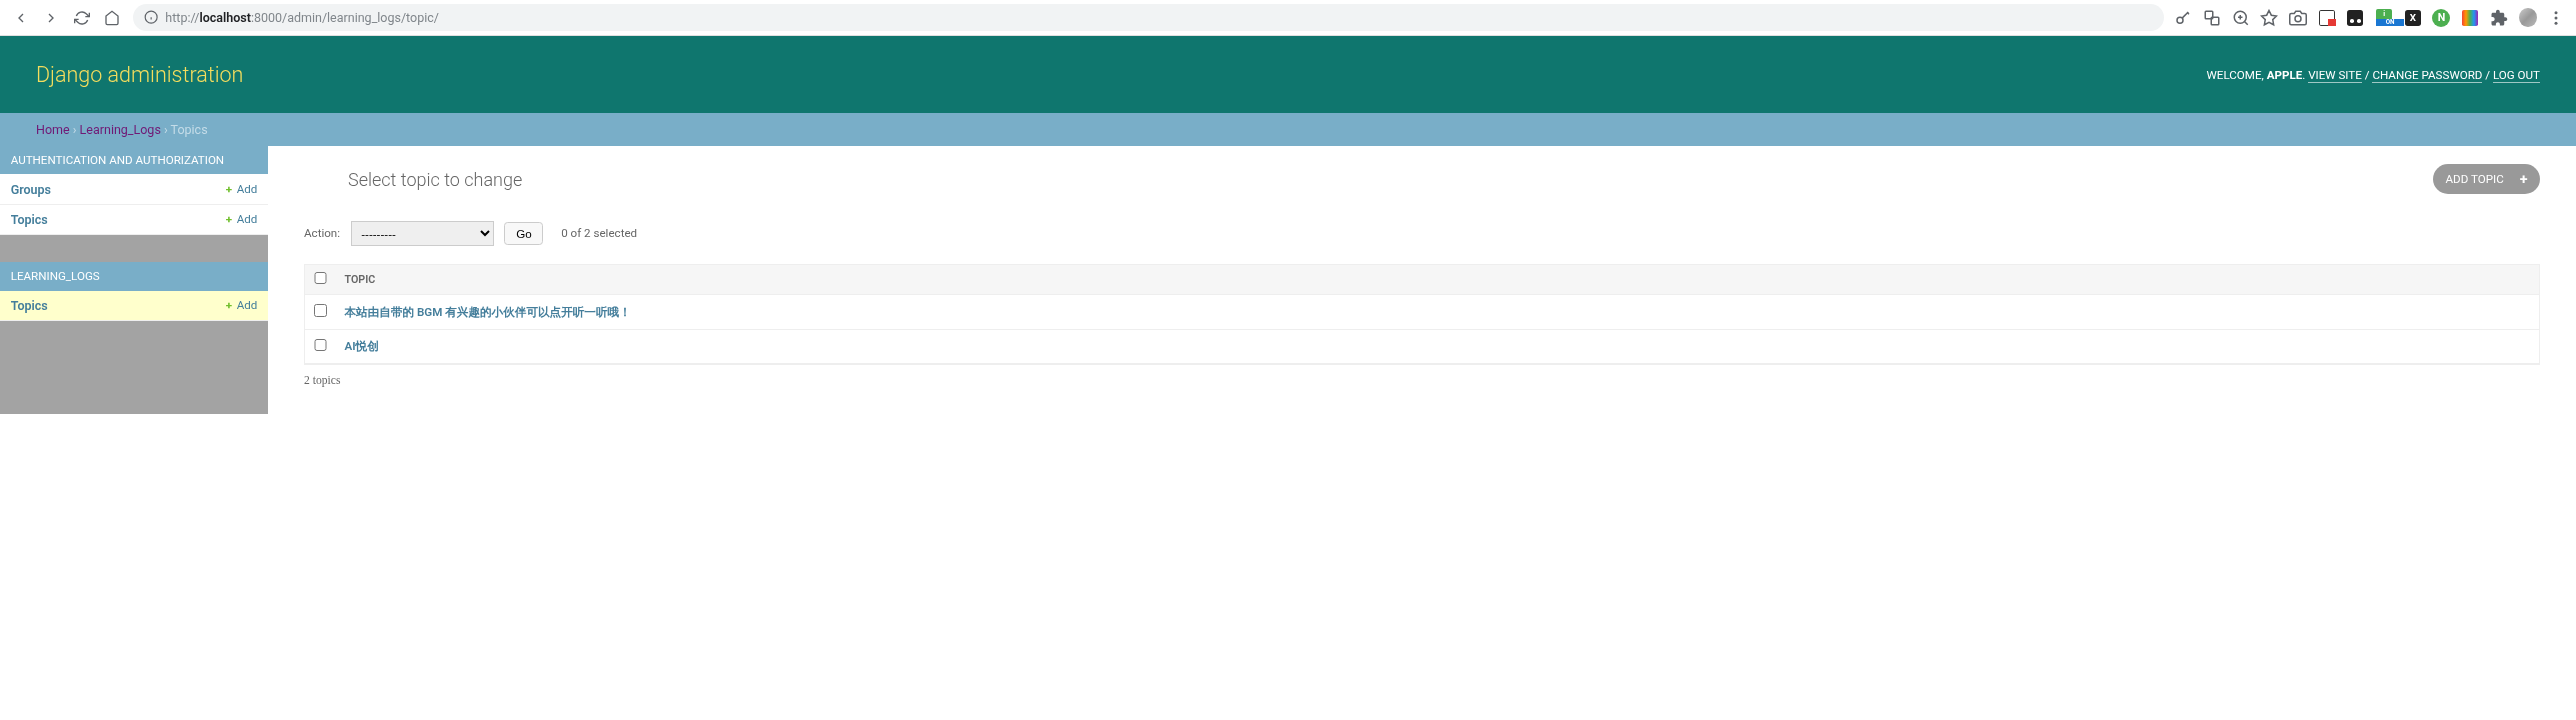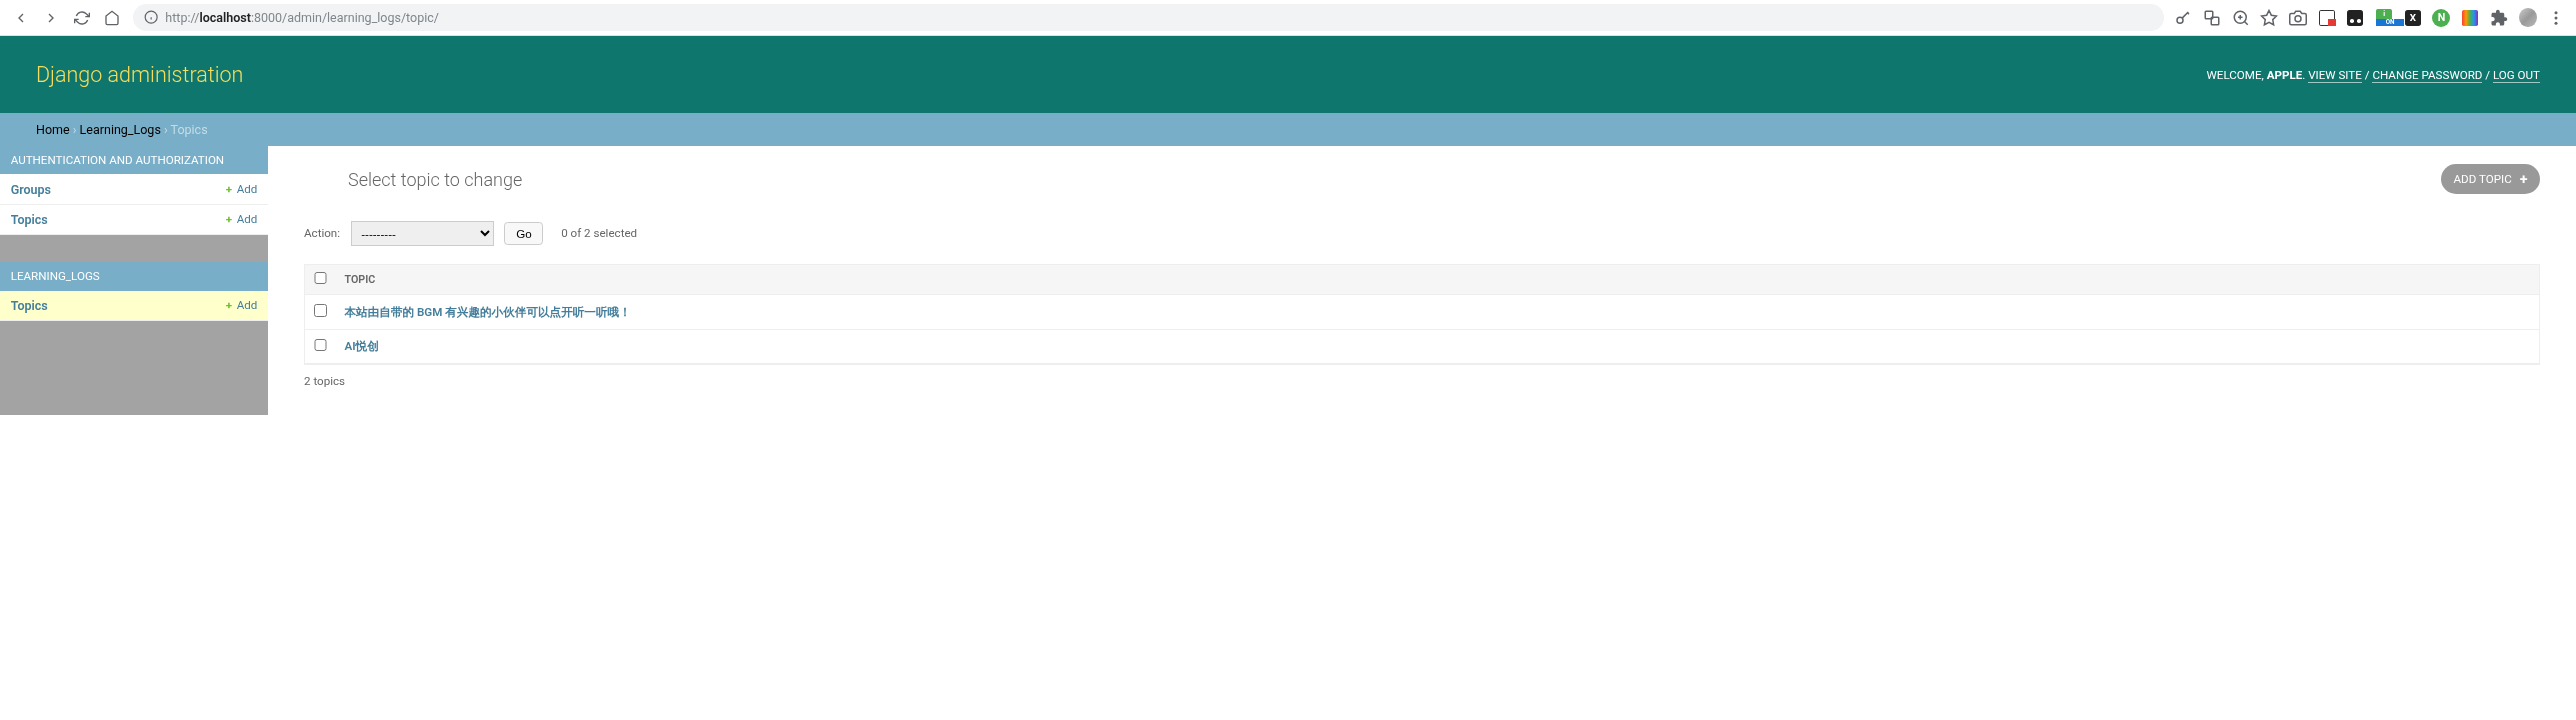--- a/index.html
+++ b/index.html
@@ -21,21 +21,21 @@
     
     
     .django-header { background: #0f766e; color: #fff; padding: 26px 36px; display: flex; justify-content: space-between; align-items: center; }
     .branding { font-size: 21.5px; font-weight: 300; color: #f5dd5d; }
     .user-tools { font-size: 11.6px; color: #fff; }
     .user-tools a { color: #fff; text-decoration: none; border-bottom: 0.9px solid rgba(255,255,255,0.6); }
     .user-tools strong { font-weight: bold; }
     
     
     .breadcrumbs { background: #79aec8; padding: 9px 36px; color: #c4dce8; font-size: 12.5px; }
-    .breadcrumbs a { color: #000000; text-decoration: none; }
+    .breadcrumbs a { color: #701a75; text-decoration: none; }
     
     
     .main { display: flex; }
     .sidebar { width: 268px; background: #a3a3a3; padding: 0; }
     .content { flex: 1; padding: 18px 36px; }
     
     
     .module { margin-bottom: 27px; background: #fff; }
     .module h2 { background: #79aec8; color: #fff; font-size: 11.6px; font-weight: 400; padding: 7.2px 10.7px; text-transform: uppercase; }
     .module table { width: 100%; border-collapse: collapse; }
@@ -44,41 +44,41 @@
     .module th { text-align: left; padding: 7.2px 10.7px; font-size: 12.5px; font-weight: 600; }
     .module th a { color: #447e9b; text-decoration: none; }
     .module td { text-align: right; padding: 7.2px 10.7px; font-size: 11.6px; white-space: nowrap; }
     .module td a { color: #447e9b; text-decoration: none; }
     .addlink { color: #70bf2b; }
     .addlink-plus { color: #70bf2b; font-weight: bold; margin-right: 1.8px; }
     
     
     .content-header { display: flex; justify-content: space-between; align-items: center; margin-bottom: 18px; margin-left: 44px; }
     .content-header h1 { font-size: 18px; font-weight: 300; color: #666; }
-    .add-btn { background: #999; color: #fff; padding: 7.2px 12.5px; border-radius: 18px; text-decoration: none; font-size: 11.6px; text-transform: uppercase; display: flex; align-items: center; gap: 8px; font-weight: 400; }
+    .add-btn { background: #999; color: #fff; padding: 7.2px 12.5px; border-radius: 18px; text-decoration: none; font-size: 11.6px; text-transform: uppercase; display: flex; align-items: center; gap: 16px; font-weight: 400; }
     .add-btn-plus { font-size: 14.3px; font-weight: bold; }
     
     
     .actions { display: flex; align-items: center; gap: 10.7px; padding: 9px 0; margin-bottom: 9px; font-size: 11.6px; }
     .actions label { color: #666; }
     .actions select { padding: 3.6px 5.4px; font-size: 11.6px; border: 0.9px solid #ccc; min-width: 143px; }
     .actions button { padding: 3.6px 10.7px; font-size: 11.6px; border: 0.9px solid #ccc; background: #f8f8f8; border-radius: 3.6px; cursor: pointer; }
     .selection-count { color: #666; margin-left: 7.2px; }
     
     
     .results { border: 0.9px solid #eee; }
     .results table { width: 100%; border-collapse: collapse; }
     .results thead th { background: #f6f6f6; padding: 7.2px 9px; text-align: left; font-size: 10.7px; font-weight: 600; color: #666; border-bottom: 0.9px solid #eee; text-transform: uppercase; }
     .results thead th.checkbox-col { width: 27px; }
     .results tbody td, .results tbody th { padding: 9px; border-bottom: 0.9px solid #eee; font-size: 11.6px; }
     .results tbody th { text-align: left; }
     .results tbody th a { color: #447e9b; text-decoration: none; font-weight: 600; }
     .results input[type="checkbox"] { width: 12.5px; height: 12.5px; }
     
-    .paginator { padding: 9px 0; font-size: 11.6px; color: #666; }
+    .paginator { padding: 9px 0; font-size: 11.6px; color: #666; font-family: Liberation Serif, serif; }
   </style>
 </head>
 <body>
 
 <div class="browser-chrome">
   <div class="nav-btn">
     <svg viewBox="0 0 24 24" fill="none" stroke="currentColor" stroke-width="2">
         <polyline points="15 18 9 12 15 6"></polyline>
       </svg>
   </div>

